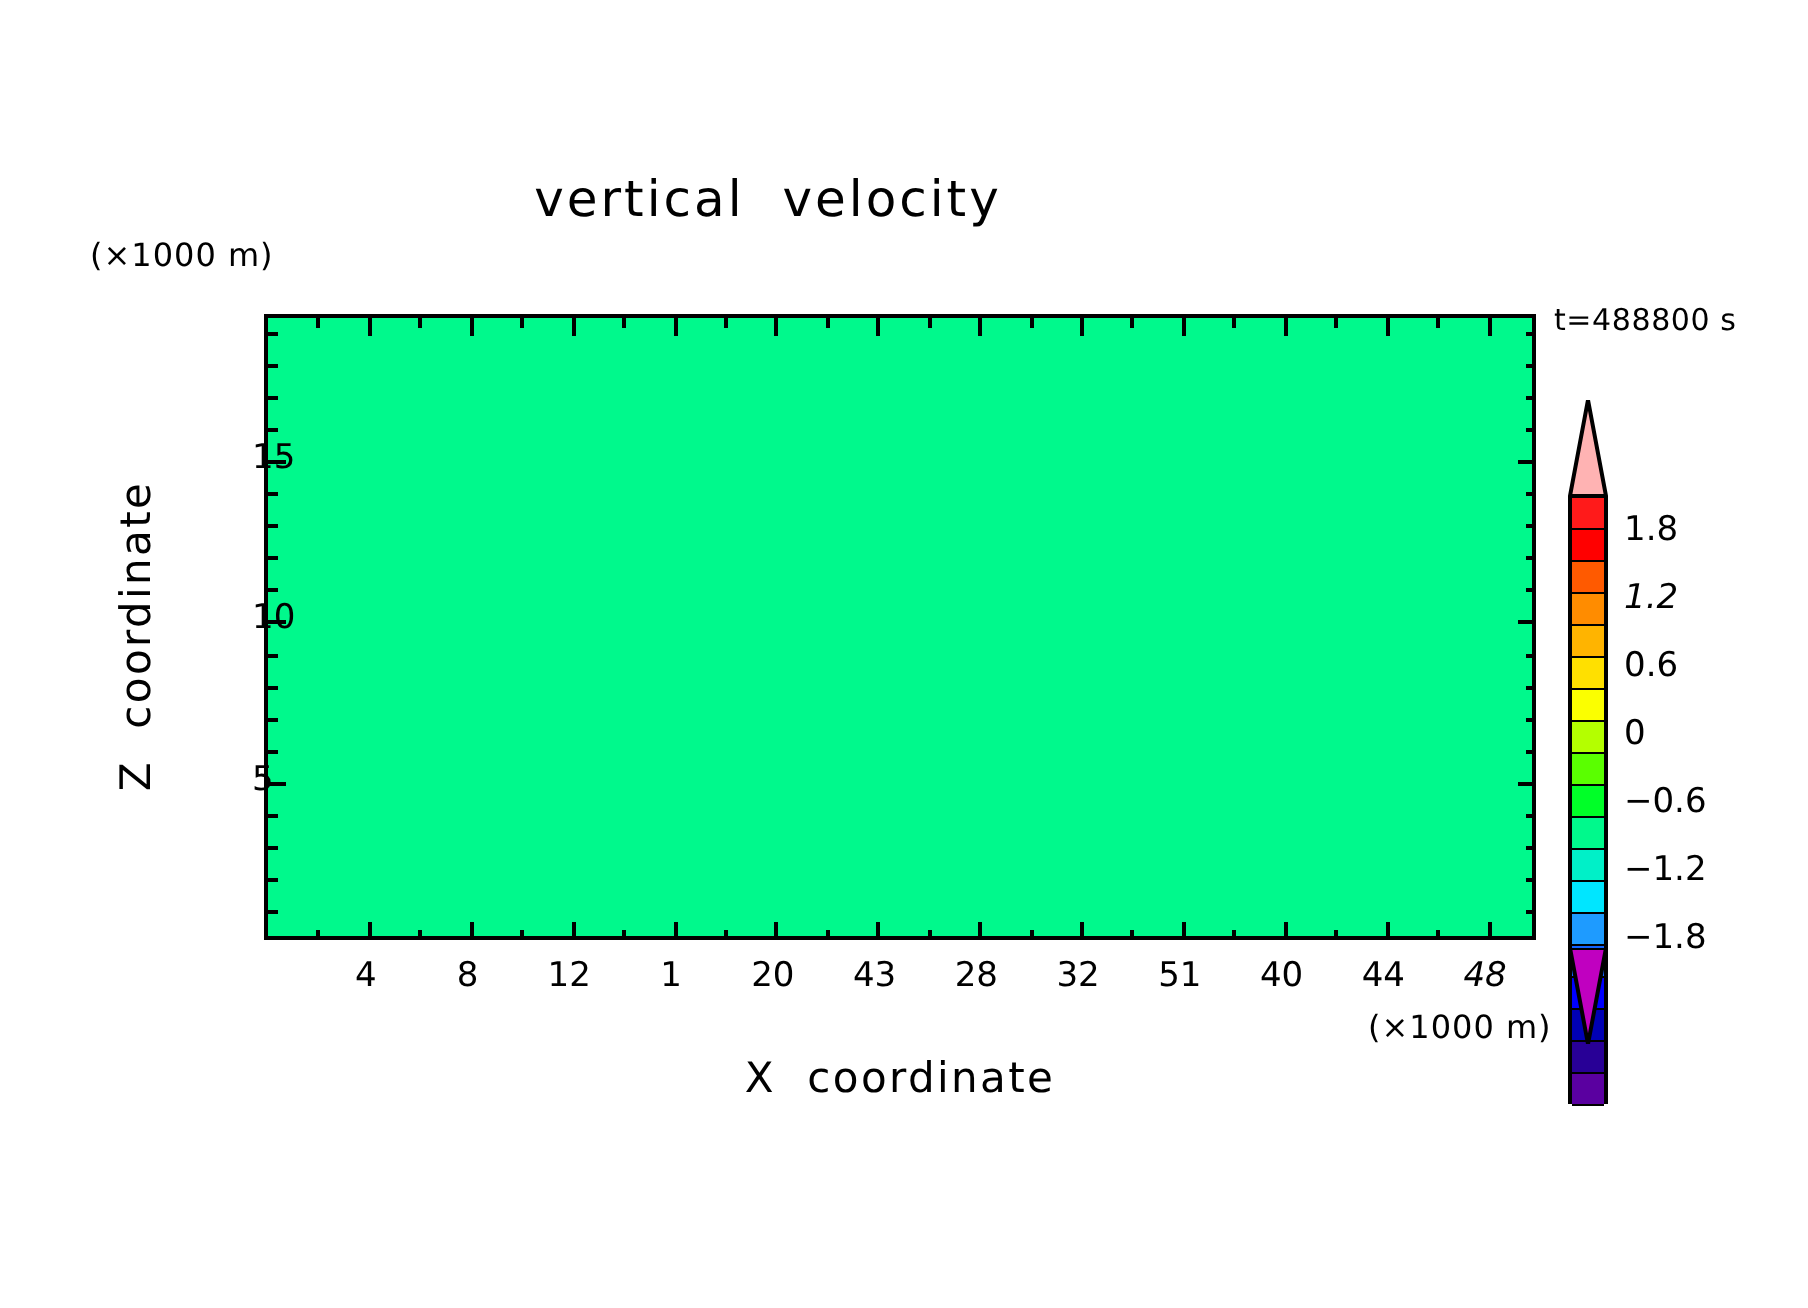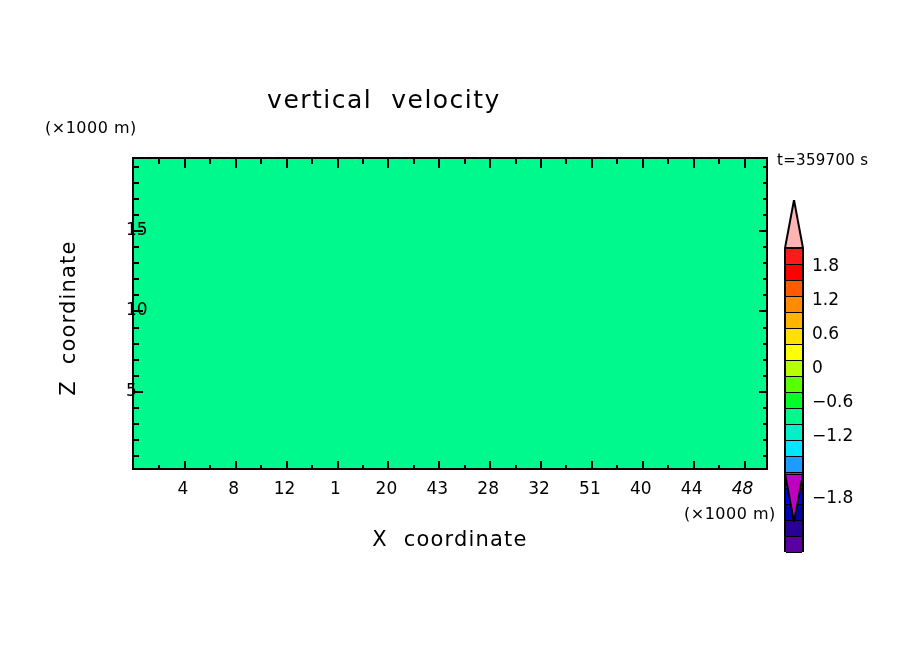--- a/index.html
+++ b/index.html
@@ -167,21 +167,21 @@
     white-space: pre;
   }
 </style>
 </head>
 <body>
 
 <div id="plot-title">vertical  velocity</div>
 
 <div id="y-unit-label">(×1000 m)</div>
 
-<div id="timestamp">t=359700 s</div>
+<div id="timestamp">t=488800 s</div>
 
 <div id="plot-area">
   <div id="plot-fill"></div>
   <div id="ticks-layer">
       <div class="tick tick-v" style="left: 49.88px; top: 0px; height: 9px;"></div>
       <div class="tick tick-v" style="left: 49.88px; top: 302px; height: 9px;"></div>
       <div class="tick tick-v" style="left: 100.76px; top: 0px; height: 9px;"></div>
       <div class="tick tick-v" style="left: 100.76px; top: 302px; height: 9px;"></div>
       <div class="tick tick-v" style="left: 151.64px; top: 0px; height: 9px;"></div>
       <div class="tick tick-v" style="left: 151.64px; top: 302px; height: 9px;"></div>
@@ -316,19 +316,19 @@
       <div class="cb-band" style="background: rgb(0, 0, 180); height: 17px;"></div>
       <div class="cb-band" style="background: rgb(40, 0, 150); height: 17px;"></div>
       <div class="cb-band" style="background: rgb(90, 0, 160); height: 17px;"></div>
     </div>
   <svg id="cb-arrow-bottom" class="cb-arrow" viewBox="0 0 20 48" preserveAspectRatio="none">
     <polygon id="cb-arrow-bottom-shape" points="10,48 19,0 1,0" stroke="#000000" stroke-width="2" fill="#c000c0"></polygon>
   </svg>
 </div>
 <div id="cb-labels">
     <div class="cb-label" style="top: 265px;">1.8</div>
-    <div class="cb-label" style="top: 299px;">1.2</div>
+    <div class="cb-label" style="top: 299px; font-style: italic;">1.2</div>
     <div class="cb-label" style="top: 333px;">0.6</div>
     <div class="cb-label" style="top: 367px;">0</div>
     <div class="cb-label" style="top: 401px;">−0.6</div>
     <div class="cb-label" style="top: 435px;">−1.2</div>
-    <div class="cb-label" style="top: 469px; margin-top: 28px;">−1.8</div>
+    <div class="cb-label" style="top: 469px;">−1.8</div>
   </div>
 
 </body></html>

